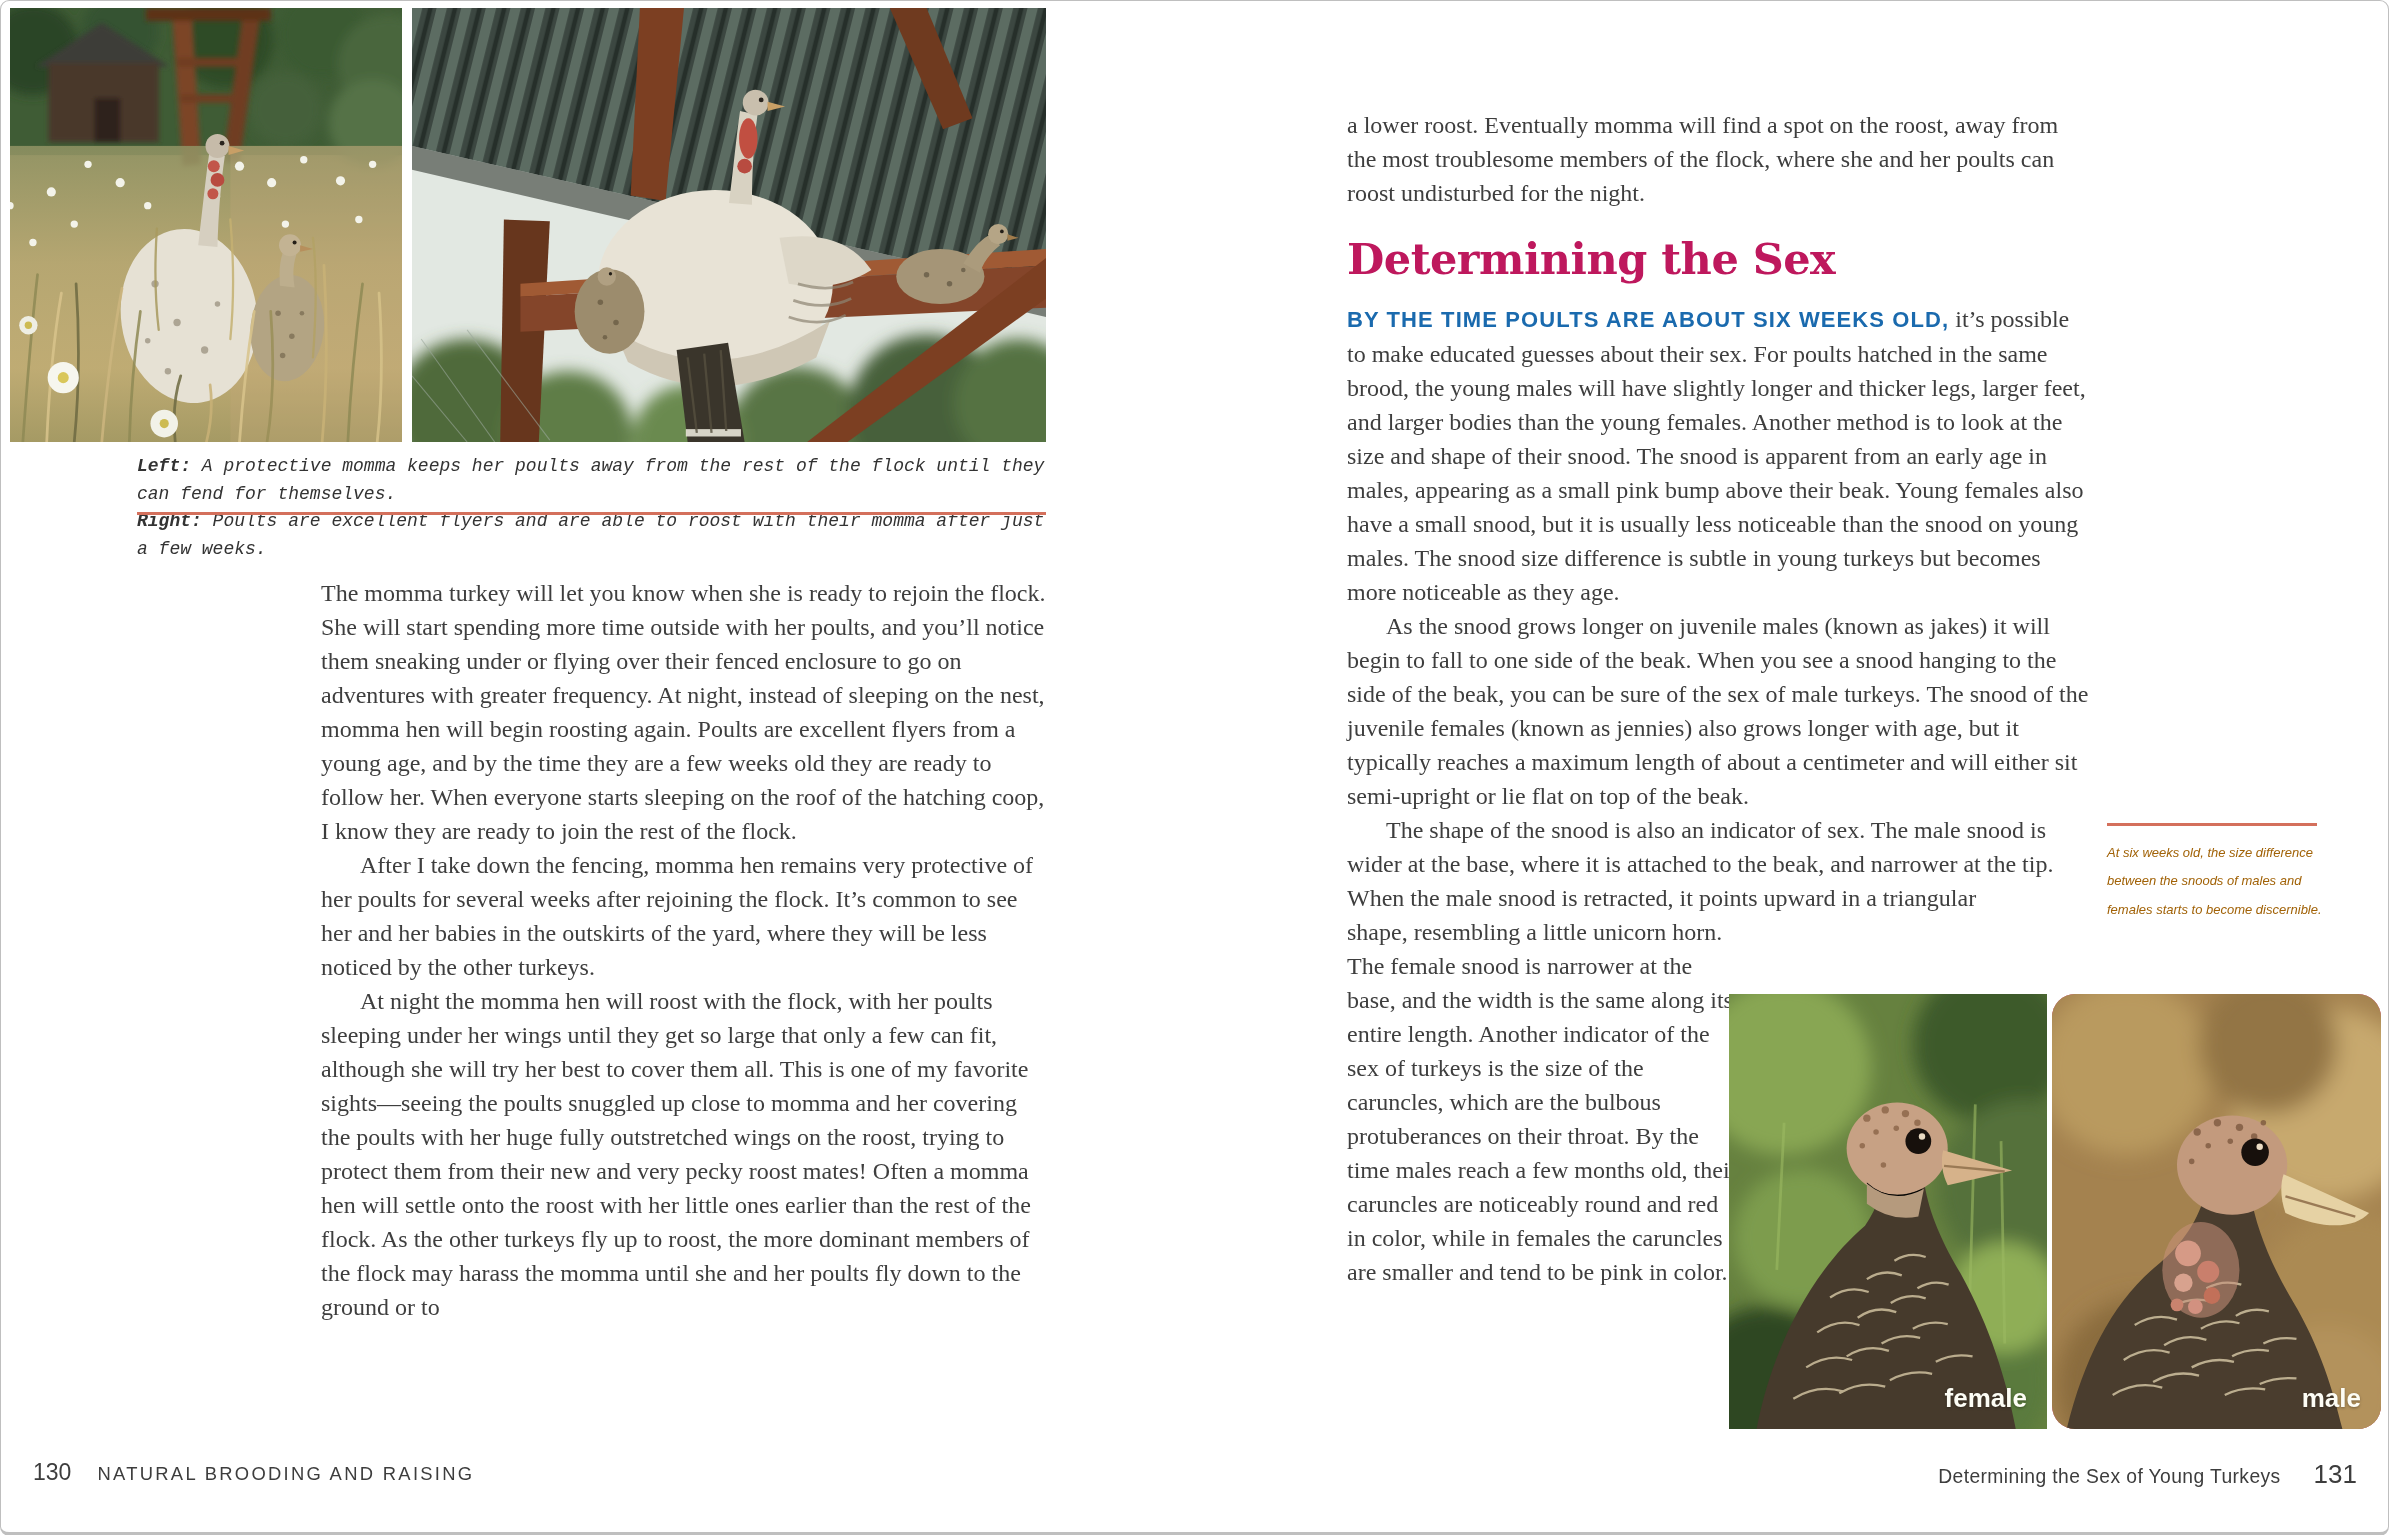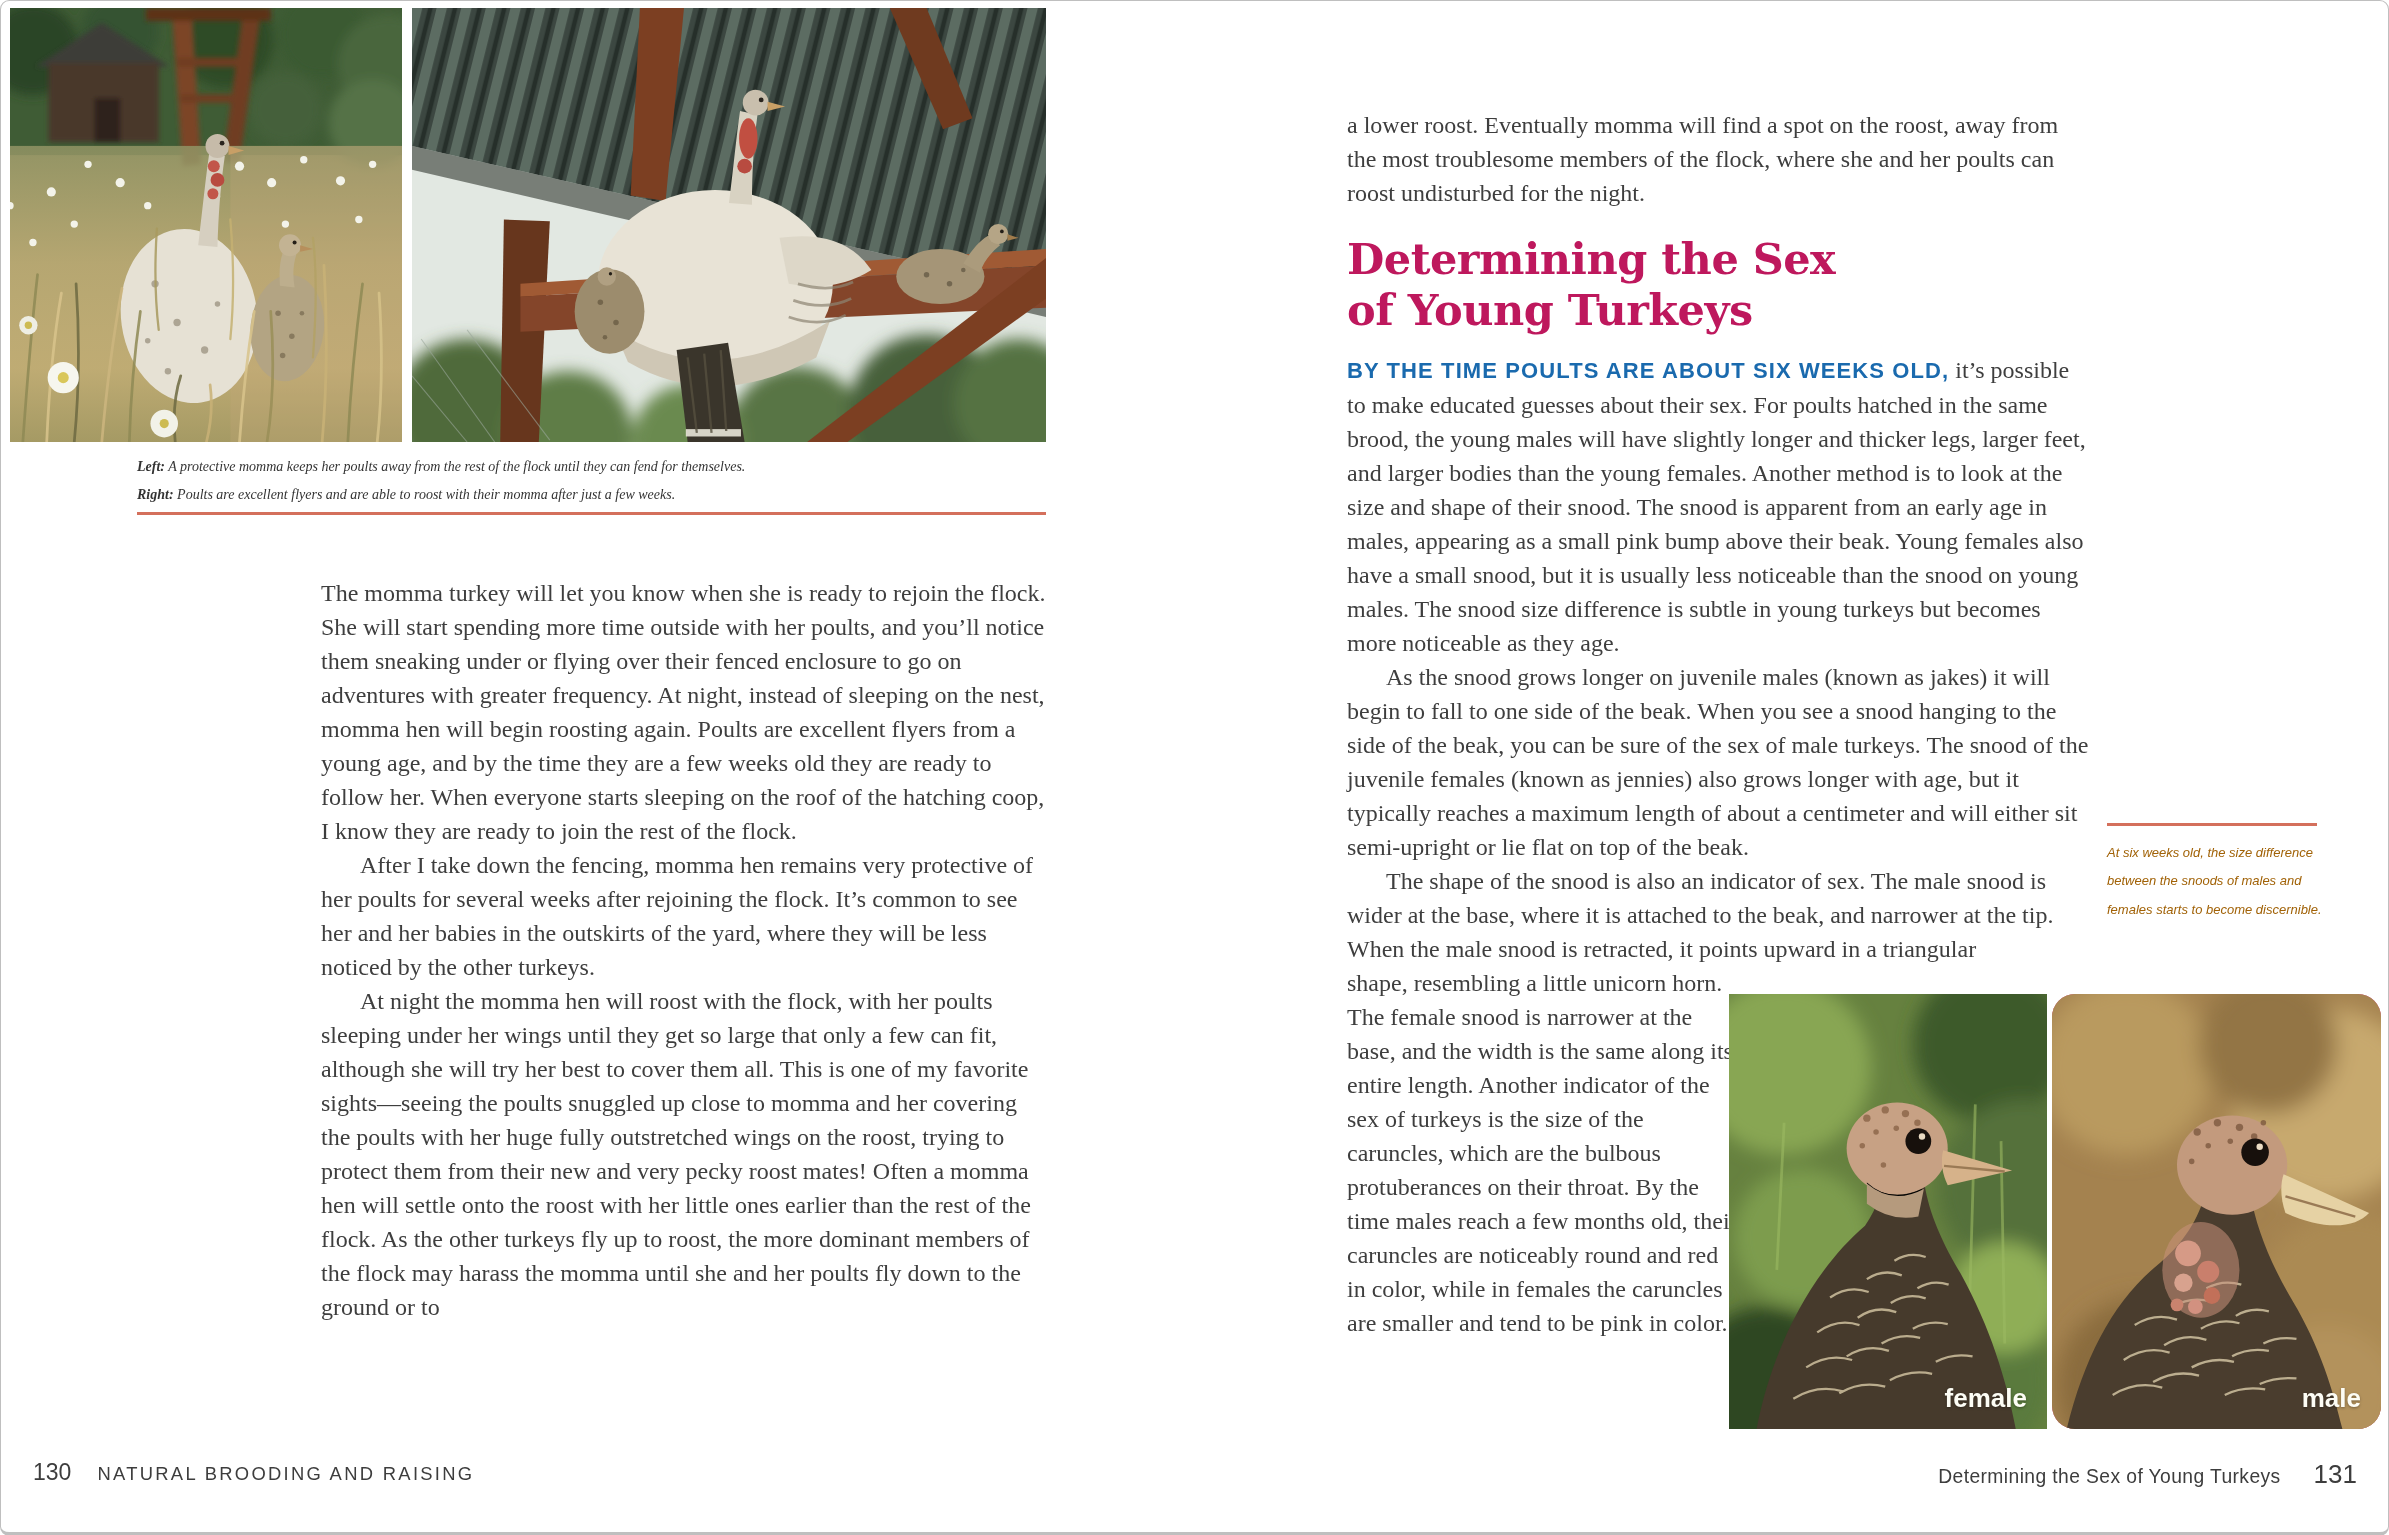--- a/index.html
+++ b/index.html
@@ -17,22 +17,22 @@
   #photo-roost{left:411px;top:7.4px;width:634px;height:434px;}
   #photo-female{left:1728px;top:993px;width:318px;height:435px;}
   #photo-male{left:2051px;top:993px;width:329px;height:435px;border-radius:23px;}
   .photo-label{
     position:absolute;right:20px;bottom:14.7px;color:#fdfdf5;
     font-family:"Liberation Sans",sans-serif;font-weight:700;font-size:26px;
     text-shadow:0 0.9px 2.8px rgba(0,0,0,.35);
   }
   
   #top-caption{left:136px;top:452px;width:912px;
-    font-family:Liberation Serif, serif;font-style:italic;
-    font-size:14px;line-height:27.6px;color:#333333;}
+    font-family:Liberation Mono, monospace;font-style:italic;
+    font-size:18px;line-height:27.6px;color:#333333;}
   #top-caption .cap-label{font-weight:700;}
   .rule{position:absolute;height:2.8px;background:#d4705c;}
   #caption-rule{left:136px;top:511px;width:909px;}
   
   .col{position:absolute;}
   #left-col{left:320px;top:575px;width:728px;}
   #right-col{left:1346px;top:107px;width:743px;}
   h2.section{
     font-family:"DejaVu Serif",serif;font-weight:700;color:#be185d;
     font-size:42px;line-height:51px;margin:0 0 16.5px 0;letter-spacing:-0.5px;
@@ -286,21 +286,21 @@
   <div class="rule" id="caption-rule"></div>
 
   <div class="col" id="left-col">
     <p class="body-p">The momma turkey will let you know when she is ready to rejoin the flock. She will start spending more time outside with her poults, and you’ll notice them sneaking under or flying over their fenced enclosure to go on adventures with greater frequency. At night, instead of sleeping on the nest, momma hen will begin roosting again. Poults are excellent flyers from a young age, and by the time they are a few weeks old they are ready to follow her. When everyone starts sleeping on the roof of the hatching coop, I know they are ready to join the rest of the flock.</p>
     <p class="body-p indent">After I take down the fencing, momma hen remains very protective of her poults for several weeks after rejoining the flock. It’s common to see her and her babies in the outskirts of the yard, where they will be less noticed by the other turkeys.</p>
     <p class="body-p indent">At night the momma hen will roost with the flock, with her poults sleeping under her wings until they get so large that only a few can fit, although she will try her best to cover them all. This is one of my favorite sights—seeing the poults snuggled up close to momma and her covering the poults with her huge fully outstretched wings on the roost, trying to protect them from their new and very pecky roost mates! Often a momma hen will settle onto the roost with her little ones earlier than the rest of the flock. As the other turkeys fly up to roost, the more dominant members of the flock may harass the momma until she and her poults fly down to the ground or to</p>
   </div>
 
   <div class="col" id="right-col">
     <p class="body-p">a lower roost. Eventually momma will find a spot on the roost, away from the most troublesome members of the flock, where she and her poults can roost undisturbed for the night.</p>
-    <h2 class="section"><span>Determining the Sex</span><br><span>of Young Turkeys</span></h2>
+    <h2 class="section"><span>Determining the Sex</span><br></h2>
     <p class="body-p"><span class="lead-in">BY THE TIME POULTS ARE ABOUT SIX WEEKS OLD,</span><span> it’s possible to make educated guesses about their sex. For poults hatched in the same brood, the young males will have slightly longer and thicker legs, larger feet, and larger bodies than the young females. Another method is to look at the size and shape of their snood. The snood is apparent from an early age in males, appearing as a small pink bump above their beak. Young females also have a small snood, but it is usually less noticeable than the snood on young males. The snood size difference is subtle in young turkeys but becomes more noticeable as they age.</span></p>
     <p class="body-p indent">As the snood grows longer on juvenile males (known as jakes) it will begin to fall to one side of the beak. When you see a snood hanging to the side of the beak, you can be sure of the sex of male turkeys. The snood of the juvenile females (known as jennies) also grows longer with age, but it typically reaches a maximum length of about a centimeter and will either sit semi-upright or lie flat on top of the beak.</p>
     <p class="body-p indent">The shape of the snood is also an indicator of sex. The male snood is wider at the base, where it is attached to the beak, and narrower at the tip. When the male snood is retracted, it points upward in a triangular</p>
     <p class="body-p narrow">shape, resembling a little unicorn horn. The female snood is narrower at the base, and the width is the same along its entire length. Another indicator of the sex of turkeys is the size of the caruncles, which are the bulbous protuberances on their throat. By the time males reach a few months old, their caruncles are noticeably round and red in color, while in females the caruncles are smaller and tend to be pink in color.</p>
   </div>
 
   <div class="abs" id="side-caption">
     <div class="rule-inline"></div>
     <div class="sc-text">At six weeks old, the size difference between the snoods of males and females starts to become discernible.</div>
   </div>

